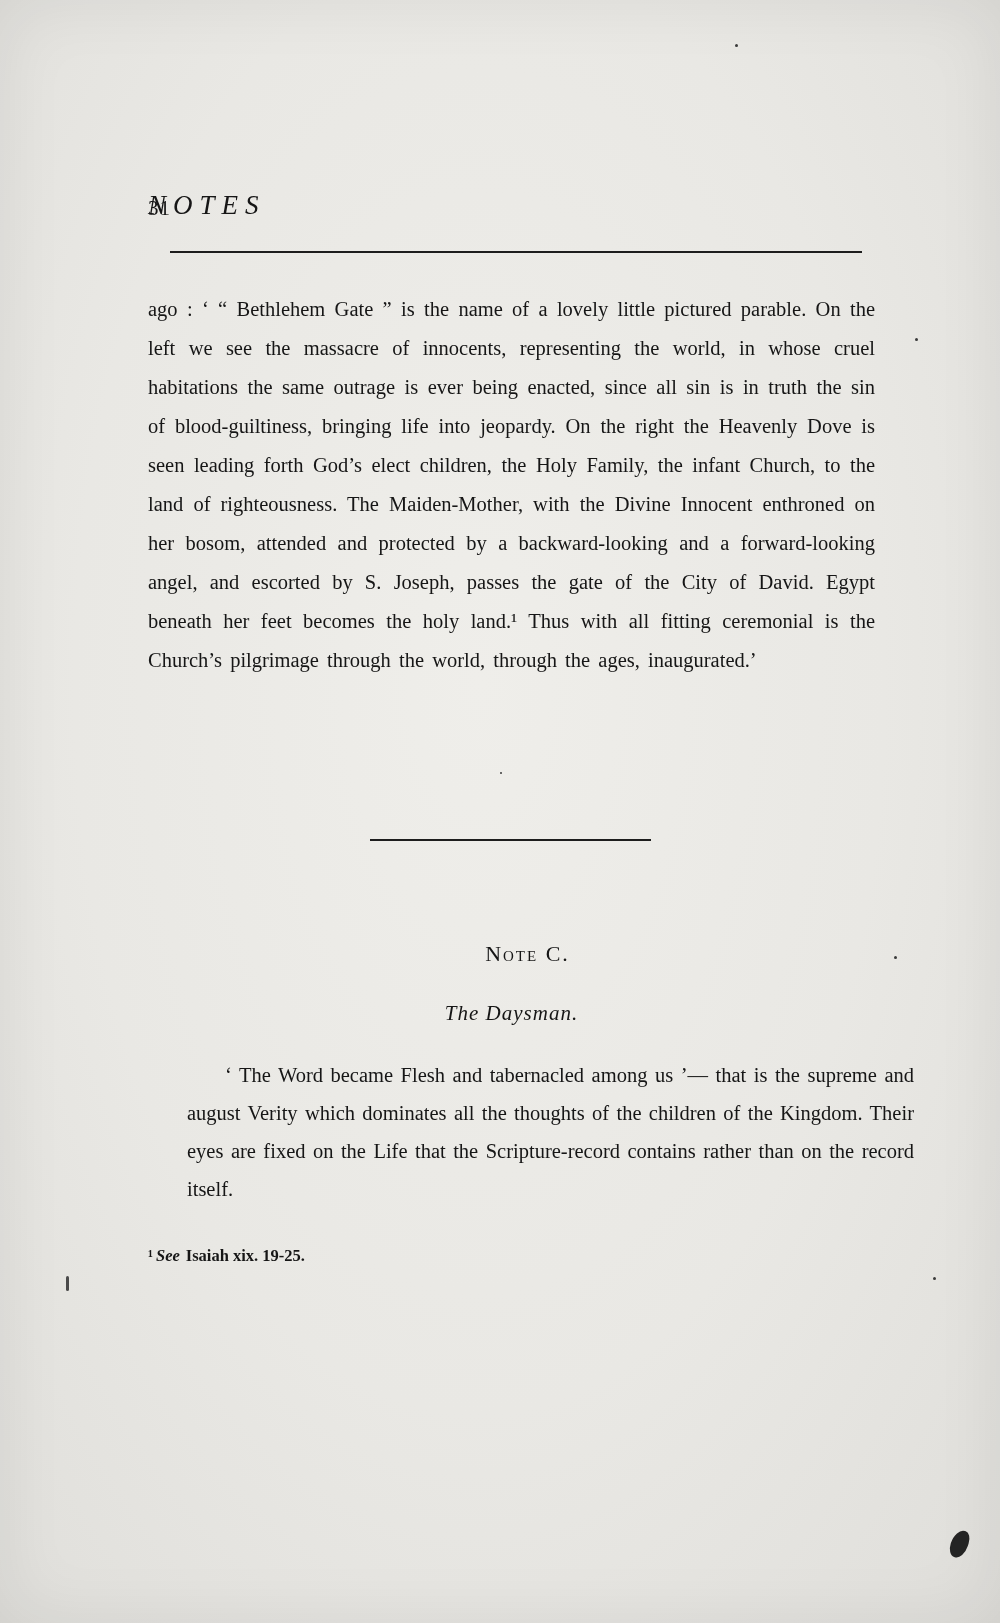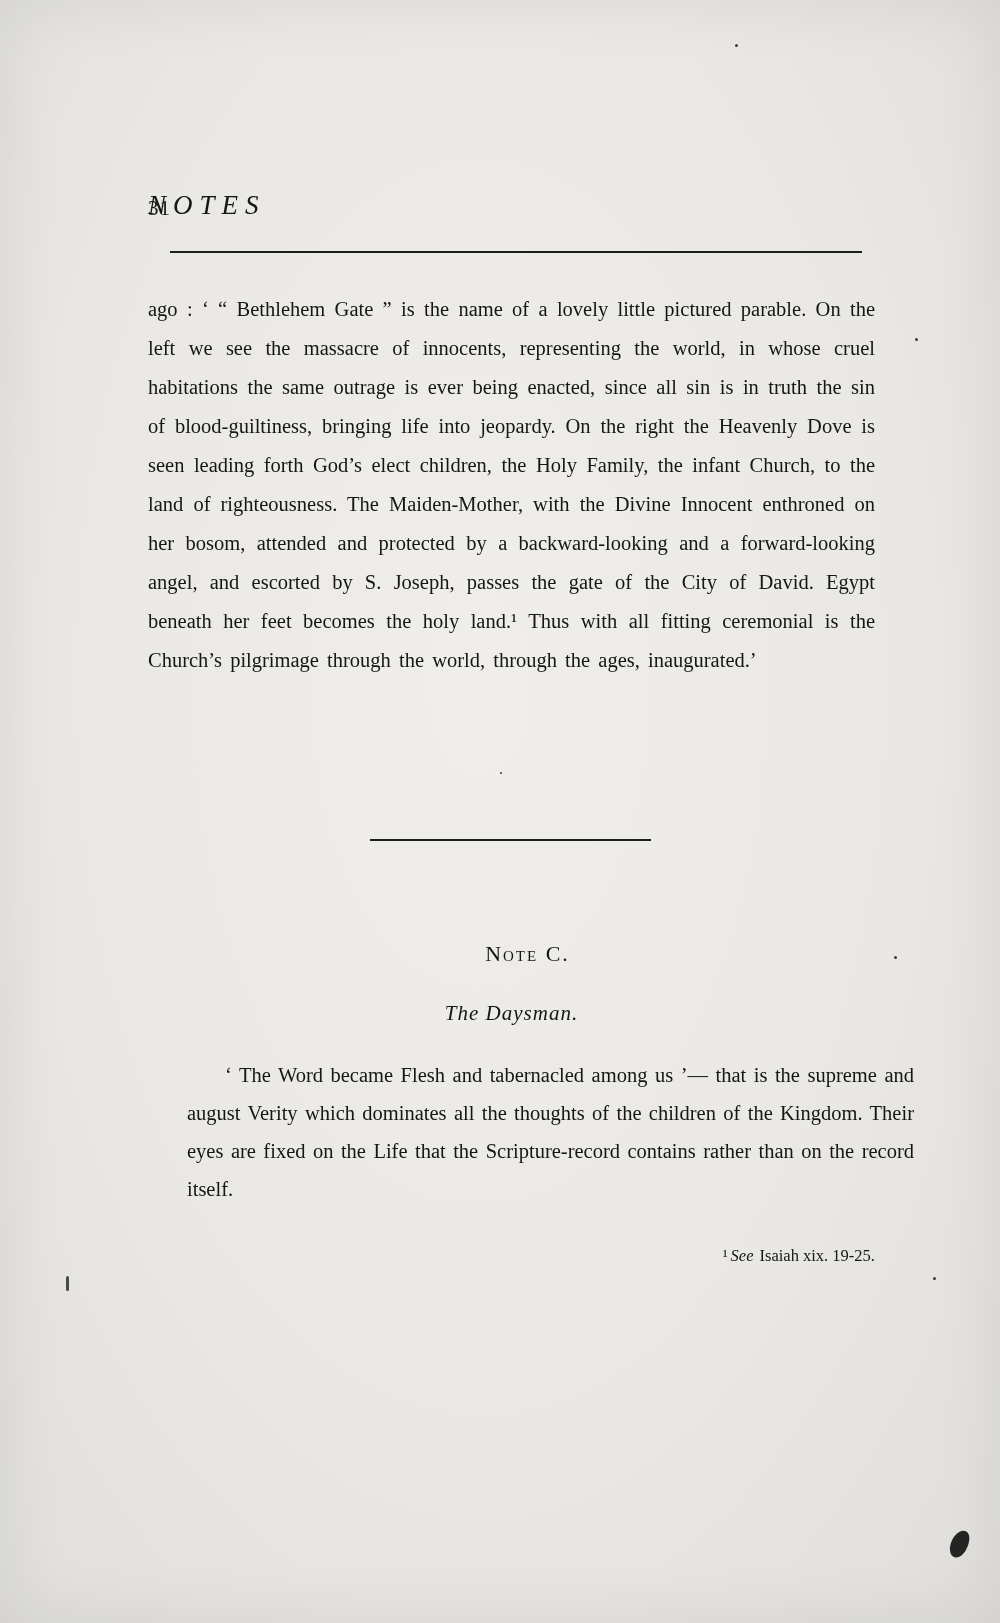--- a/index.html
+++ b/index.html
@@ -91,22 +91,23 @@
     text-align: justify;
     word-spacing: 2px;
     text-indent: 38px;
     margin-left: 39px;
   }
   .footnote {
     position: absolute;
     left: 148px;
     top: 1246px;
     width: 727px;
-    text-align: right;
+    text-align: left;
     font-size: 16.5px;
+    font-weight: bold;
   }
   .footnote .marker { margin-right: 3px; }
   .footnote .see { font-style: italic; margin-right: 6px; }
 
   
   .speck {
     position: absolute;
     background: #3a3a3a;
     border-radius: 50%;
     width: 3px;

